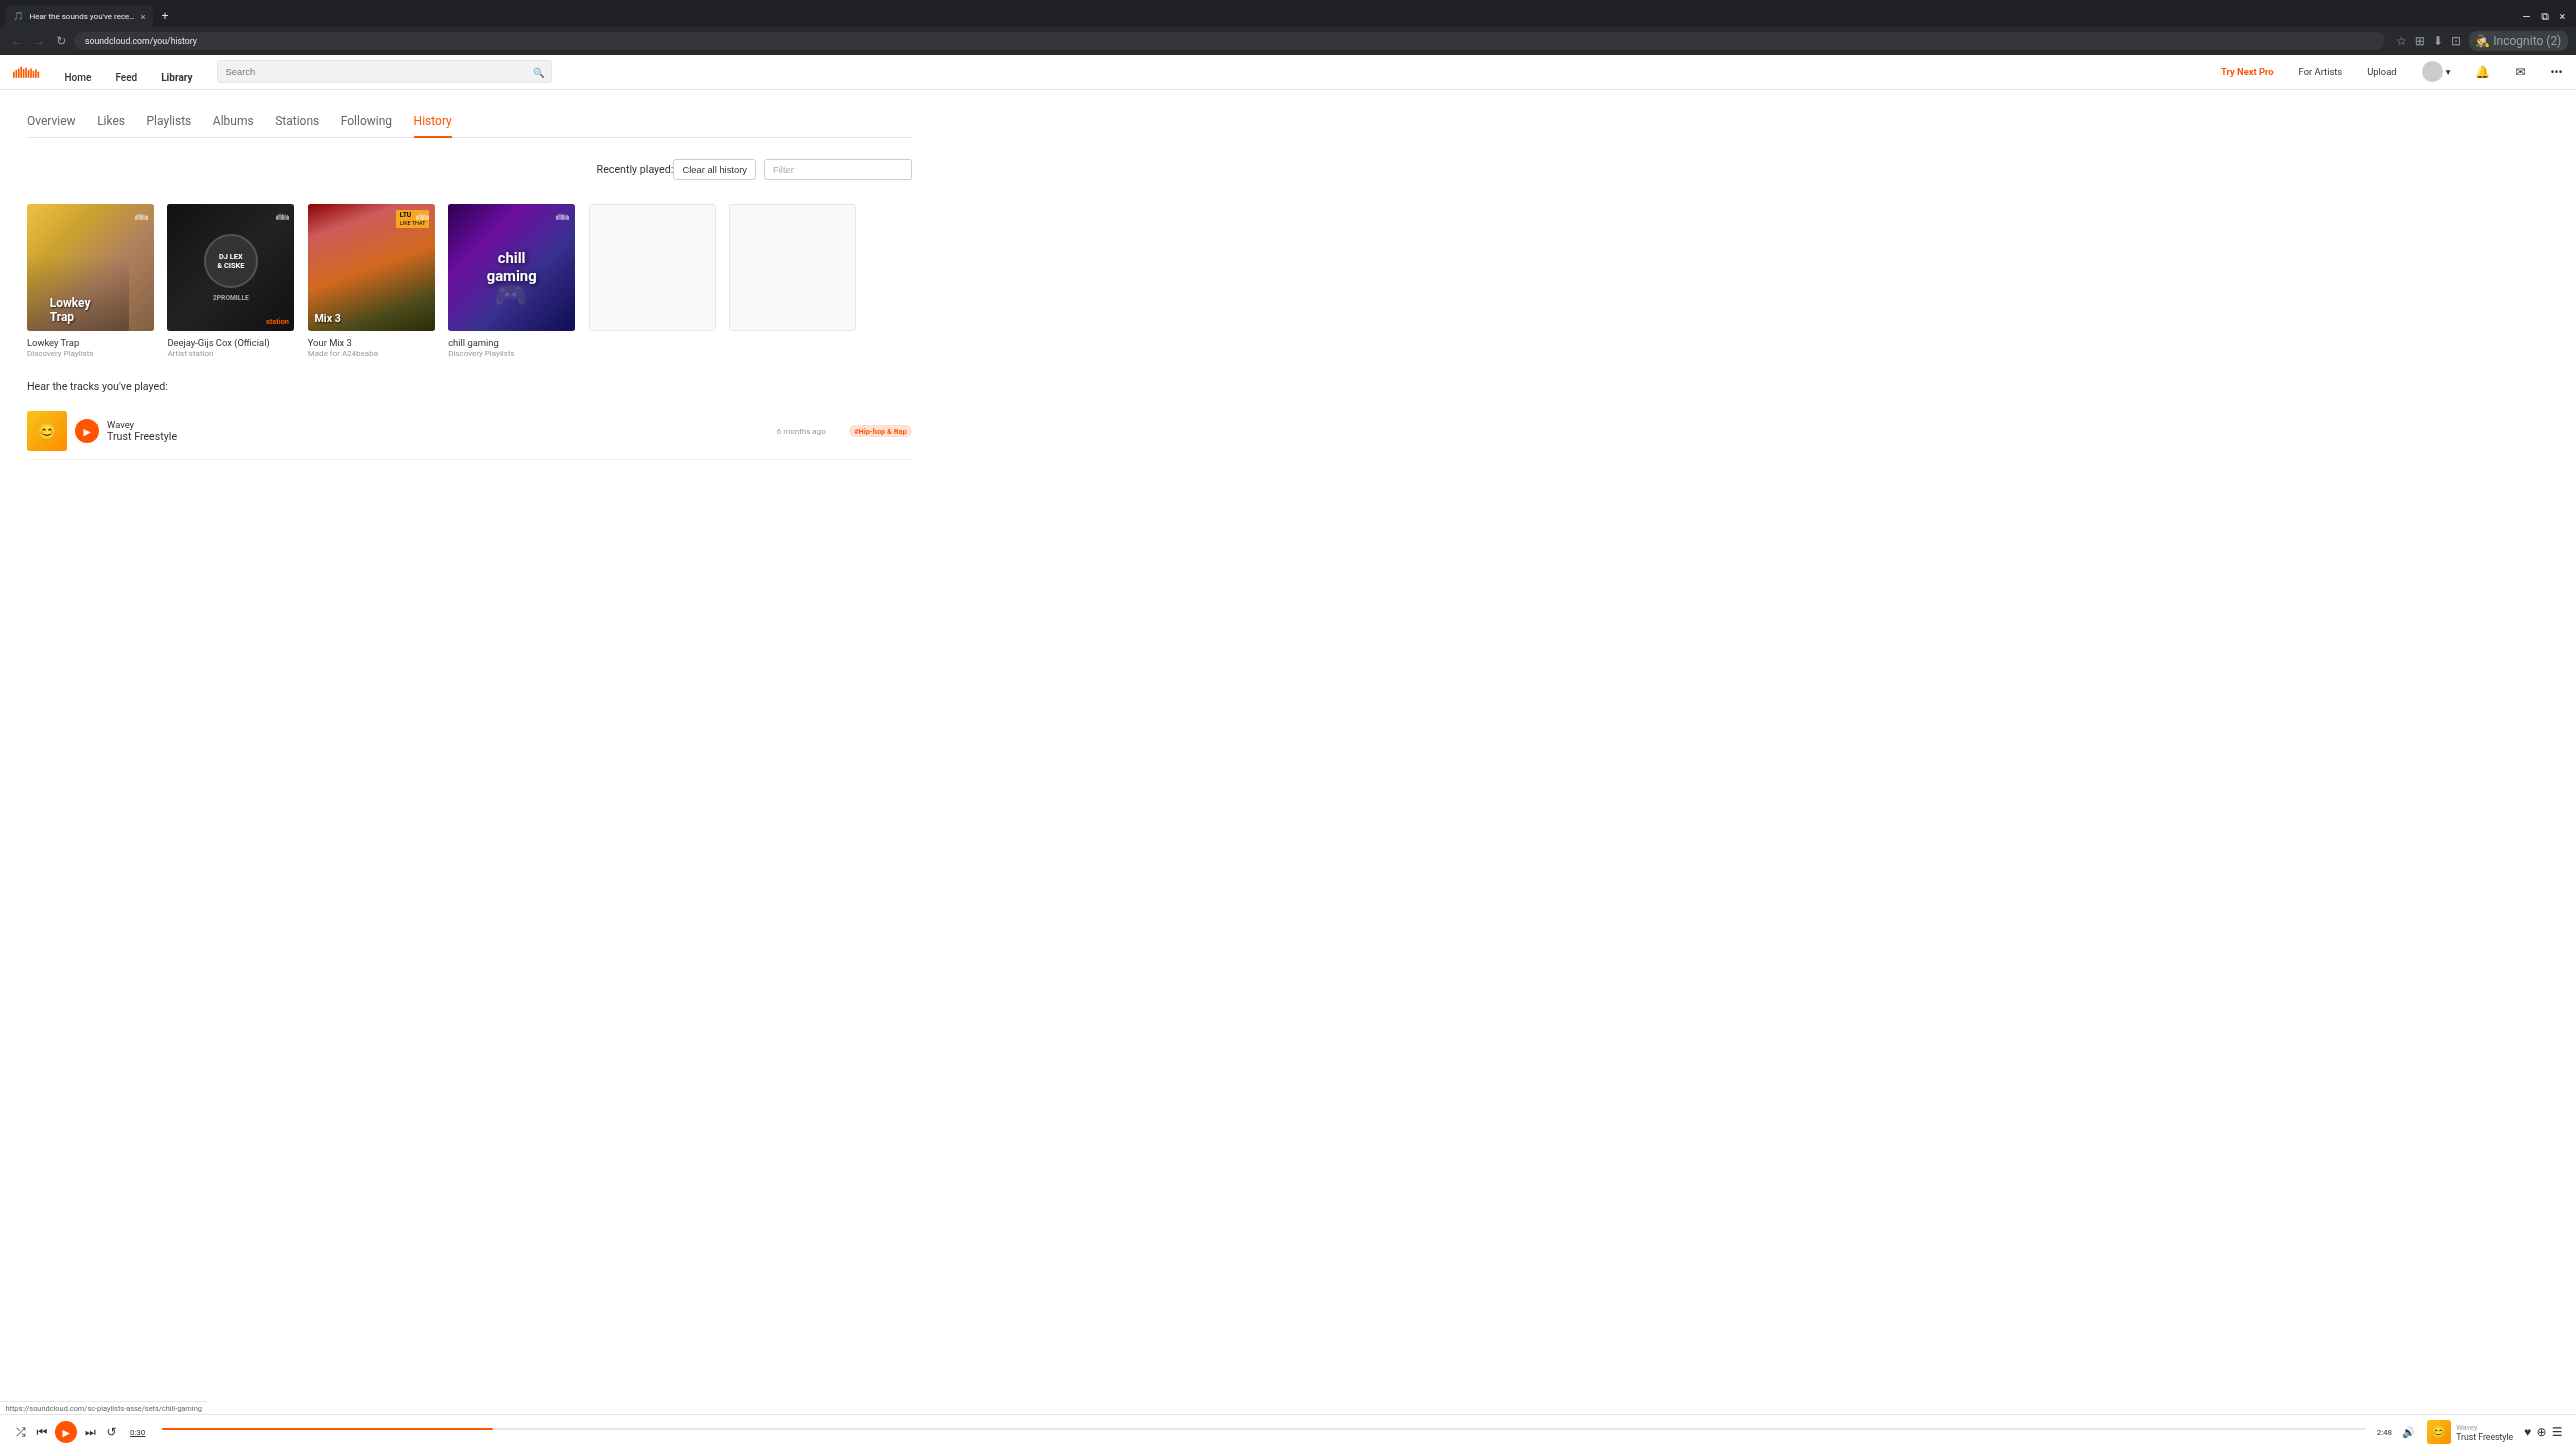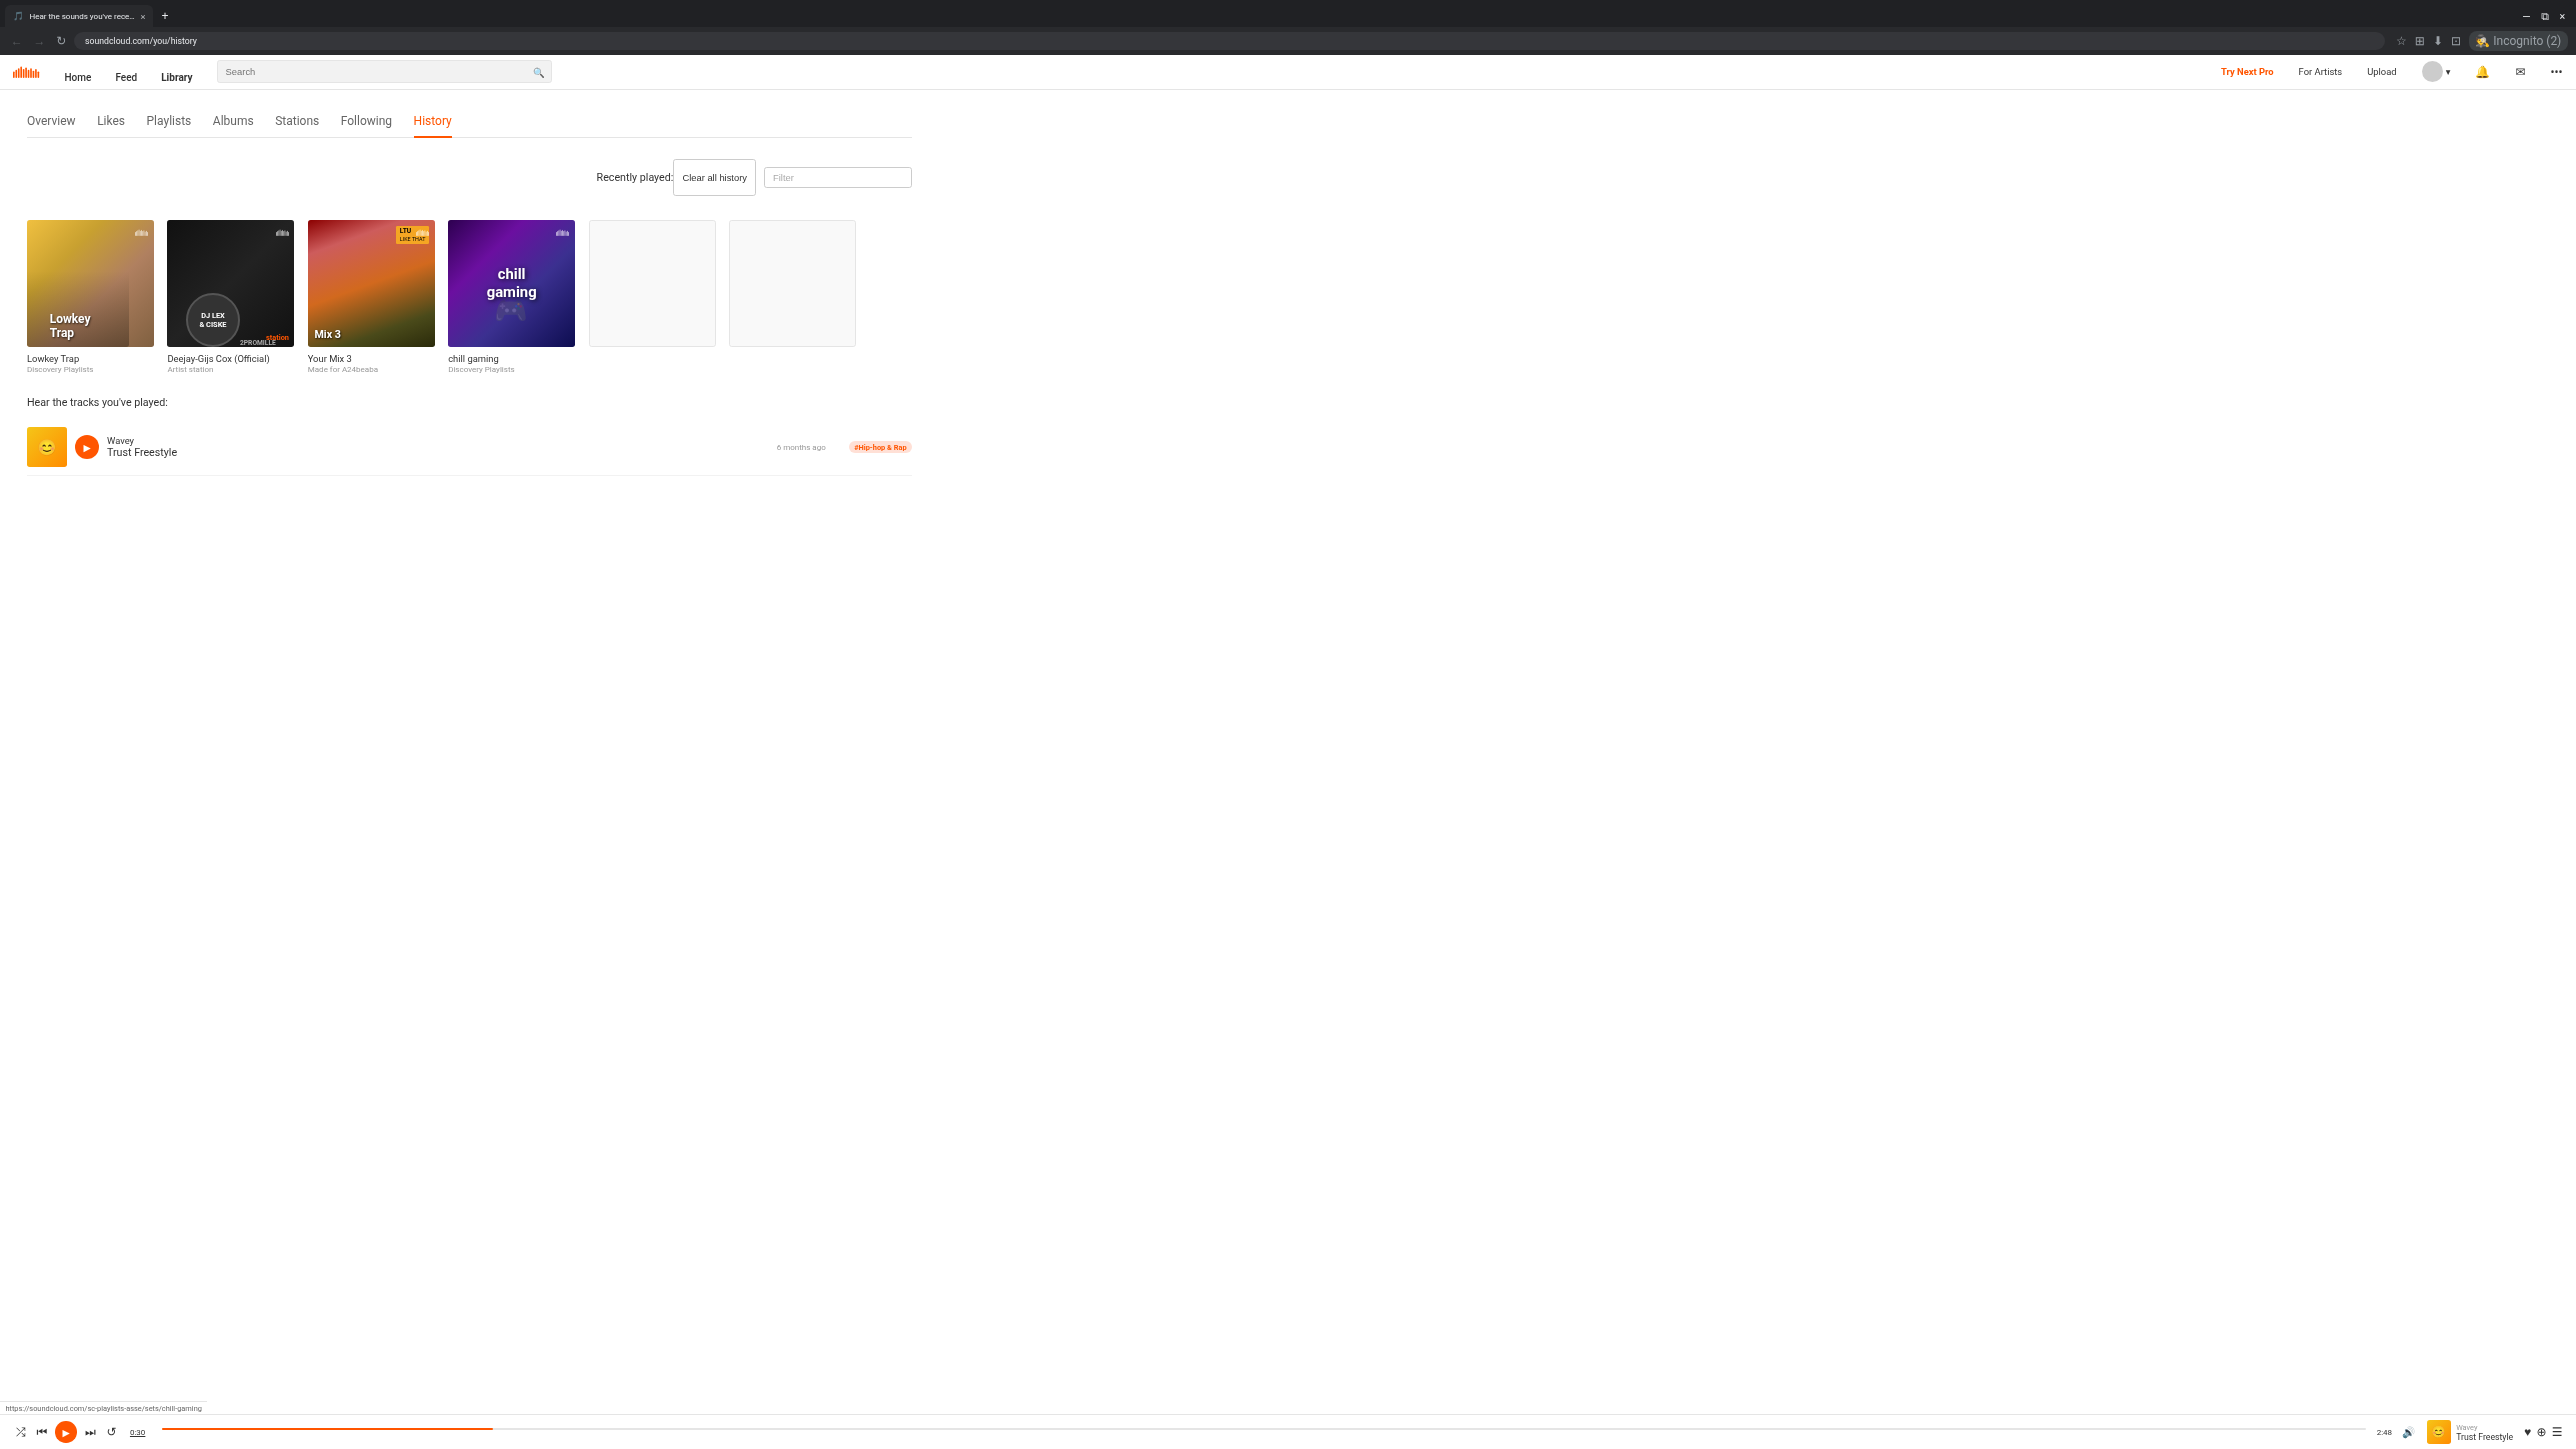--- a/index.html
+++ b/index.html
@@ -52,21 +52,21 @@
 
     
     .library-tabs { display: flex; gap: 21.5px; margin-bottom: 21.5px; border-bottom: 0.7px solid #e5e5e5; }
     .lib-tab { padding: 8px 0; font-size: 12px; color: #666; cursor: pointer; border-bottom: 2px solid transparent; margin-bottom: -0.7px; font-weight: 400; white-space: nowrap; }
     .lib-tab.active { color: #f50; border-bottom-color: #f50; font-weight: 400; }
 
     
     .section-header { display: flex; align-items: center; justify-content: flex-end; margin-bottom: 24px; }
     .section-title { font-size: 10.7px; color: #333; font-weight: 400; }
     .section-controls { display: flex; align-items: center; gap: 8px; }
-    .clear-history-btn { background: none; border: none; color: #333; font-size: 9.4px; cursor: pointer; padding: 12px 8px; border: 0.7px solid #ccc; border-radius: 2.7px; }
+    .clear-history-btn { background: none; border: none; color: #333; font-size: 9.4px; cursor: pointer; padding: 4px 8px; border: 0.7px solid #ccc; border-radius: 2.7px; }
     .filter-input { border: 0.7px solid #ccc; border-radius: 2.7px; padding: 4px 8px; font-size: 9.4px; width: 148px; outline: none; color: #333; }
     .filter-input::placeholder { color: #aaa; }
 
     
     .cards-grid { display: flex; gap: 13.4px; flex-wrap: nowrap; margin-bottom: 21.5px; }
     .card { width: 127px; flex-shrink: 0; cursor: pointer; }
     .card-thumb { width: 127px; height: 127px; border-radius: 2.7px; overflow: hidden; position: relative; background: #f2f2f2; }
     .card-sc-badge { position: absolute; top: 5.4px; right: 5.4px; opacity: 0.8; }
     .card-sc-badge svg { width: 13.4px; height: 13.4px; }
     .card-info { margin-top: 5.4px; }
@@ -238,21 +238,21 @@
           </div>
         </div>
         <div class="card-info">
           <div class="card-title">Lowkey Trap</div>
           <div class="card-subtitle">Discovery Playlists</div>
         </div>
       </div>
 
       <div class="card">
         <div class="card-thumb">
-          <div style="width:100%;height:100%;background:linear-gradient(135deg,#111 0%,#222 50%,#111 100%);display:flex;flex-direction:row;align-items:flex-end;justify-content:center;">
+          <div style="width:100%;height:100%;background:linear-gradient(135deg,#111 0%,#222 50%,#111 100%);display:flex;flex-direction:column;align-items:center;justify-content:center;">
             <div style="width:54px;height:54px;border-radius:50%;background:#333;border:2px solid #555;display:flex;align-items:center;justify-content:center;color:#fff;font-size:7.4px;font-weight:700;text-align:center;">DJ LEX<br>&amp; CISKE</div>
             <div style="color:#aaa;font-size:6.7px;margin-top:5.4px;font-weight:700;">2PROMILLE</div>
             <div style="position:absolute;bottom:5.4px;right:5.4px;color:#f50;font-size:7.4px;font-weight:bold;">station</div>
           </div>
           <div class="card-sc-badge">
             <svg width="13.4" height="6.7" viewBox="0 0 33 16" fill="white" opacity="0.9">
                 <rect x="0" y="6" width="2" height="10" rx="1"></rect>
                 <rect x="3" y="4" width="2" height="12" rx="1"></rect>
                 <rect x="6" y="2" width="2" height="14" rx="1"></rect>
                 <rect x="9" y="0" width="2" height="16" rx="1"></rect>

